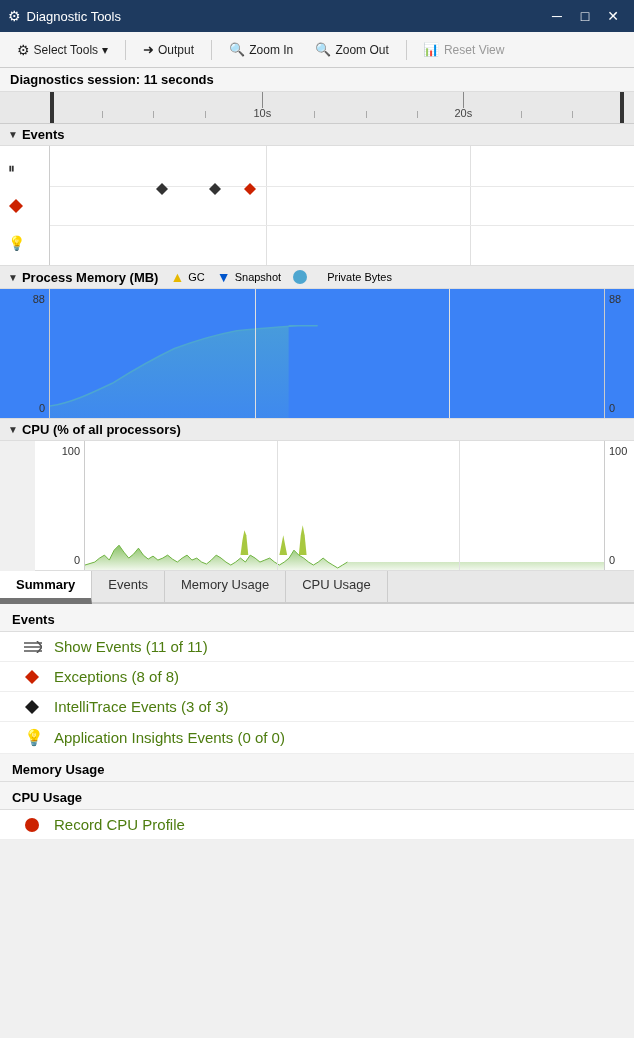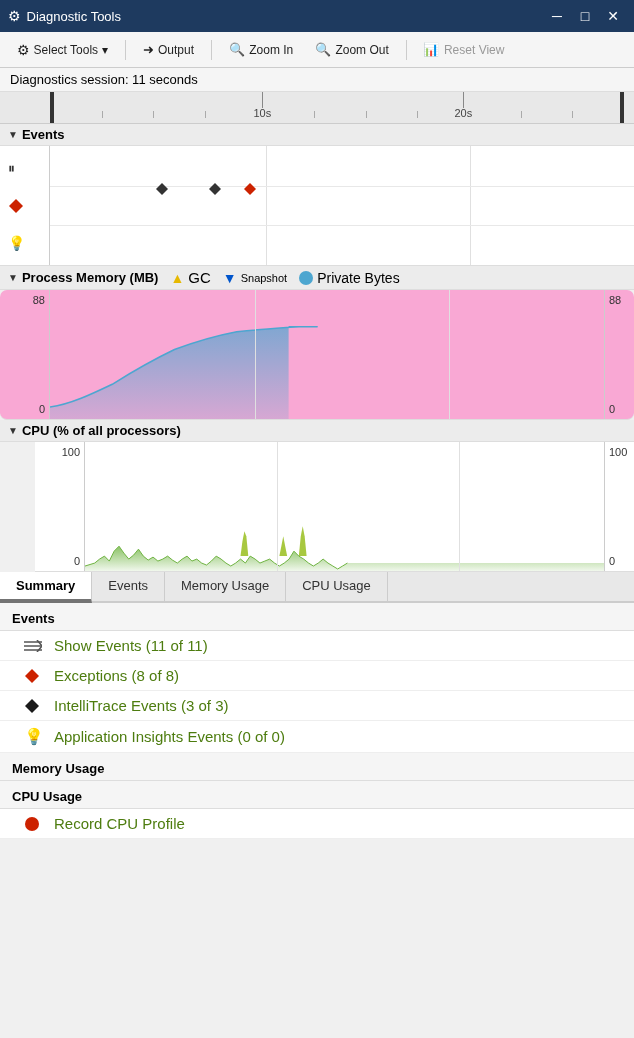--- a/index.html
+++ b/index.html
@@ -68,21 +68,21 @@
       color: #1f1f1f;
       white-space: nowrap;
     }
     .toolbar-sep { width: 1px; height: 20px; background: #ccc; margin: 0 4px; }
     .toolbar-btn.disabled { color: #999; cursor: default; }
 
     
     .session-info {
       padding: 4px 10px;
       font-size: 13px;
-      font-weight: 400;
+      font-weight: 700;
       background: #f5f5f5;
       border-bottom: 1px solid #ddd;
     }
 
     
     .timeline-ruler {
       background: #e8e8e8;
       height: 32px;
       position: relative;
       border-bottom: 1px solid #ccc;
@@ -163,24 +163,23 @@
       position: absolute;
       top: 0;
       bottom: 0;
       width: 1px;
       background: #e0e0e0;
     }
 
     
     .memory-chart {
       height: 130px;
-      background: #f9a8d4;
+      background: #3b82f6;
       border-bottom: 1px solid #ddd;
       display: flex;
-      border-radius: 7px;
     }
 
     
     .cpu-chart {
       height: 130px;
       background: white;
       border-bottom: 1px solid #ddd;
       display: flex;
       margin-left: 35px;
     }
@@ -220,21 +219,21 @@
     }
     .tab {
       padding: 6px 16px;
       cursor: pointer;
       font-size: 13px;
       color: #333;
       border-right: 1px solid #ccc;
     }
     .tab.active {
       background: white;
-      border-bottom: 4px solid #737373;
+      border-bottom: 6px solid #737373;
       margin-bottom: -2px;
       font-weight: 600;
       color: #000;
     }
 
     
     .summary-content {
       padding: 0;
     }
     .summary-section-title {
@@ -384,29 +383,29 @@
   </div>
 </div>
 
 <div class="chart-header">
   <div class="chart-header-title">
     <span class="collapse-arrow">▼</span>
     <span style="font-weight:700;font-size:13px;">Process Memory (MB)</span>
   </div>
   <div class="legend-item">
     <span style="color:#e6b800; font-size:14px;">▲</span>
-    <span style="font-size:15px;">GC</span>
+    <span style="font-size:11px;">GC</span>
   </div>
   <div class="legend-item">
     <span style="color:#0055cc; font-size:14px;">▼</span>
     <span style="font-size:11px;">Snapshot</span>
   </div>
   <div class="legend-item">
     <span style="width:14px; height:14px; border-radius:50%; background:#4da6d0; display:inline-block;"></span>
-    <span style="font-size:14px;">Private Bytes</span>
+    <span style="font-size:11px;margin-left:16px;">Private Bytes</span>
   </div>
 </div>
 
 <div class="memory-chart">
   <div class="y-axis-nums">
     <span>88</span>
     <span>0</span>
   </div>
   <div class="chart-plot" style="position:relative; overflow:hidden;">
 

